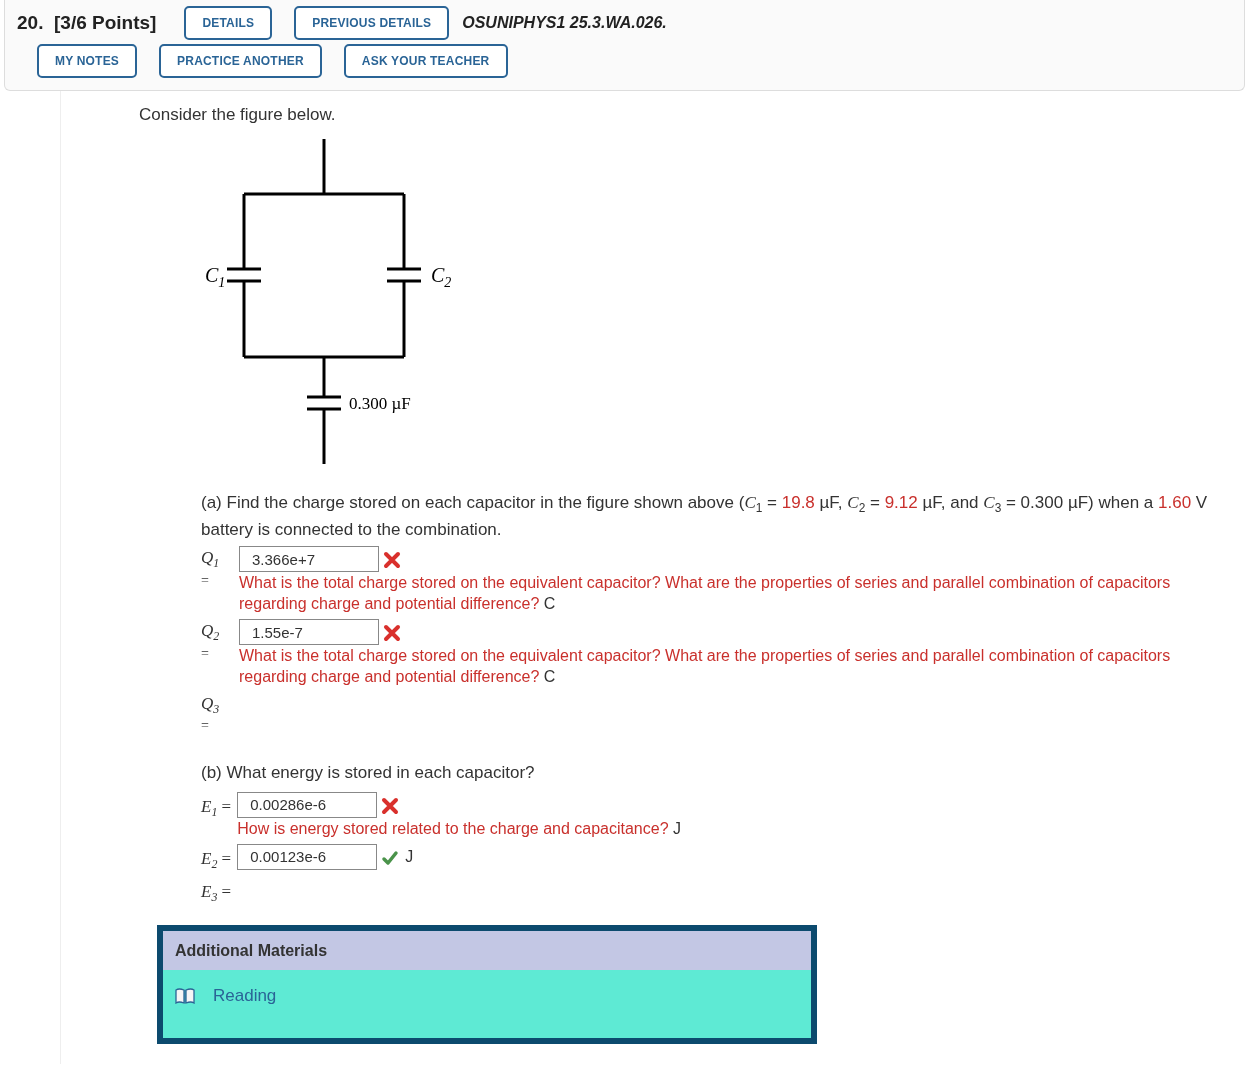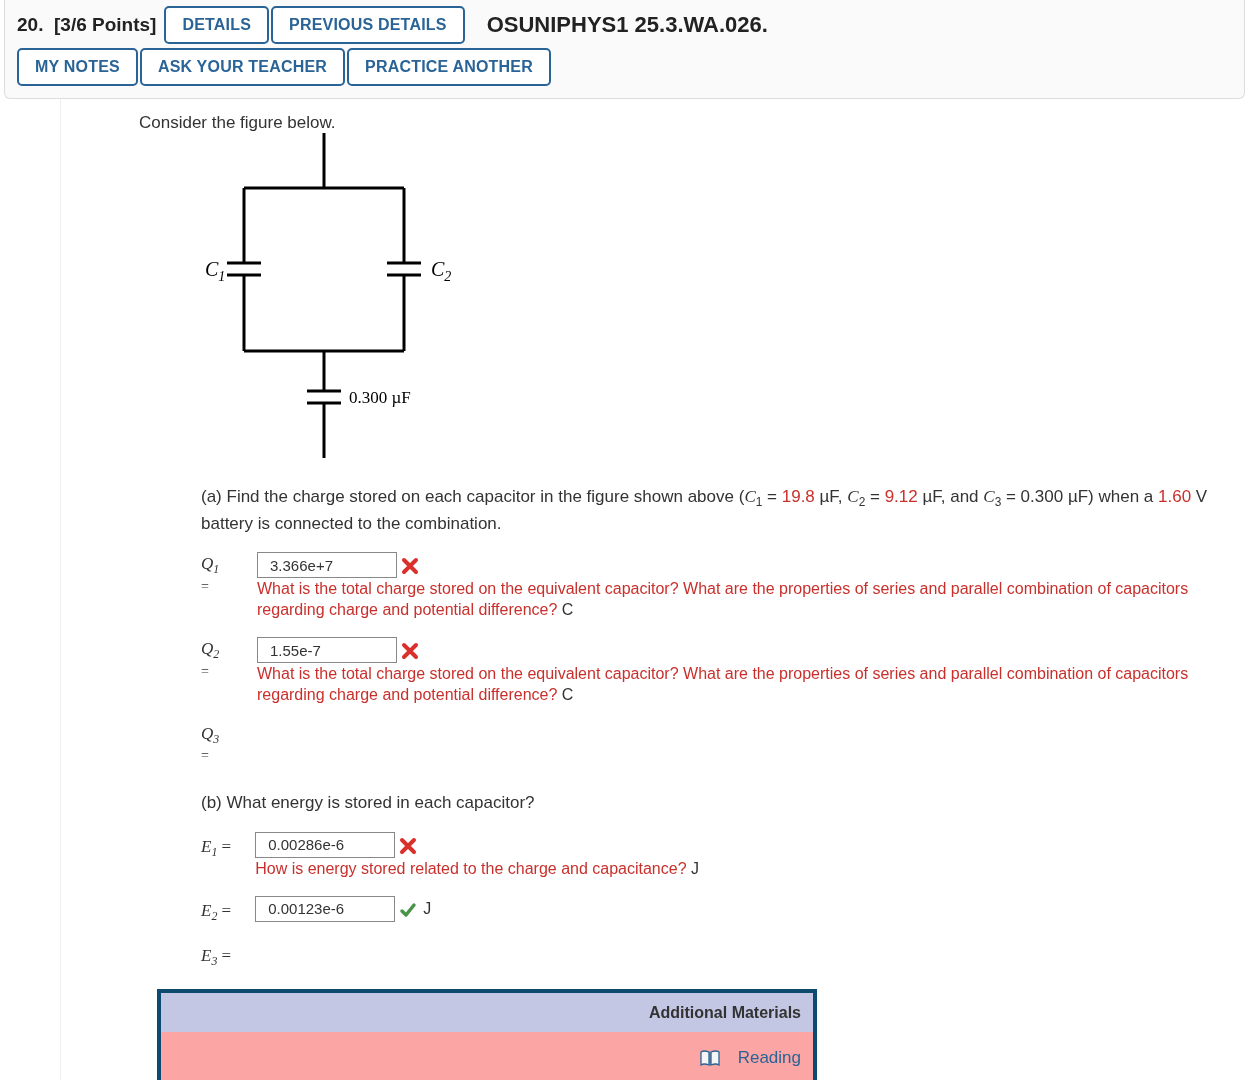--- a/index.html
+++ b/index.html
@@ -30,56 +30,59 @@
     margin-right: 6px;
   }
   .btn {
     display: inline-flex;
     align-items: center;
     justify-content: center;
     border: 2px solid #2a6496;
     color: #2a6496;
     background: #fff;
     font-weight: 700;
-    font-size: 16px;
+    font-size: 12px;
     padding: 8px 16px;
     border-radius: 5px;
     cursor: pointer;
     letter-spacing: 0.2px;
+    margin-left: 20px;
   }
   .ref-code {
     font-weight: 700;
-    font-size: 22px;
+    font-size: 16px;
     color: #222;
-    margin-left: 20px;
+    margin-left: 11px;
+    font-style: italic;
   }
   .content {
     padding: 14px 20px 20px 78px;
     border-left: 1px solid #eee;
     margin-left: 60px;
   }
   .prompt {
     font-size: 17px;
     color: #333;
+    margin-bottom: 14px;
   }
   .figure {
     margin: 0 0 18px 50px;
   }
   .q-body {
     margin-left: 62px;
     font-size: 17px;
     line-height: 1.45;
   }
   .red { color: #c9302c; }
   .sub { font-size: 0.7em; vertical-align: sub; }
   .answer-row {
     display: flex;
     align-items: flex-start;
-    margin: 16px 0;
-    gap: 24px;
+    margin: 4px 0;
+    gap: 6px;
   }
   .label-col {
     width: 32px;
     font-style: italic;
     font-family: Georgia, 'Times New Roman', serif;
     font-size: 17px;
     line-height: 1.1;
     padding-top: 3px;
   }
   .label-col .eq { font-style: normal; font-size: 14px; }
@@ -118,23 +121,22 @@
     font-size: 16px;
   }
   .part-b-header {
     margin-top: 26px;
     margin-bottom: 6px;
     font-size: 17px;
   }
   .additional {
     margin-top: 18px;
     width: 660px;
-    border: 4px solid #0c4a6e;
-    background: #fca5a5;
-    text-align: right;
+    border: 6px solid #0c4a6e;
+    background: #5eead4;
   }
   .additional-head {
     background: #c3c7e4;
     font-weight: 700;
     padding: 8px 12px;
     font-size: 16px;
     color: #333;
   }
   .additional-body {
     padding: 14px 12px 26px 12px;
@@ -154,22 +156,22 @@
 
 <div class="header-bar">
   <span class="q-num">
     <span>20.</span>&nbsp;&nbsp;<span>[3/6 Points]</span>
   </span>
   <button class="btn">DETAILS</button>
   <button class="btn">PREVIOUS DETAILS</button>
   <span class="ref-code">OSUNIPHYS1 25.3.WA.026.</span>
   <div style="flex-basis:100%; height:0;"></div>
   <button class="btn">MY NOTES</button>
+  <button class="btn">PRACTICE ANOTHER</button>
   <button class="btn">ASK YOUR TEACHER</button>
-  <button class="btn">PRACTICE ANOTHER</button>
 </div>
 
 <div class="content">
   <div class="prompt">Consider the figure below.</div>
 
   <div class="figure">
     <svg width="300" height="330" viewBox="0 0 300 330">
       <g stroke="#000" stroke-width="3" fill="none">
 
         <line x1="135" y1="0" x2="135" y2="55"></line>

